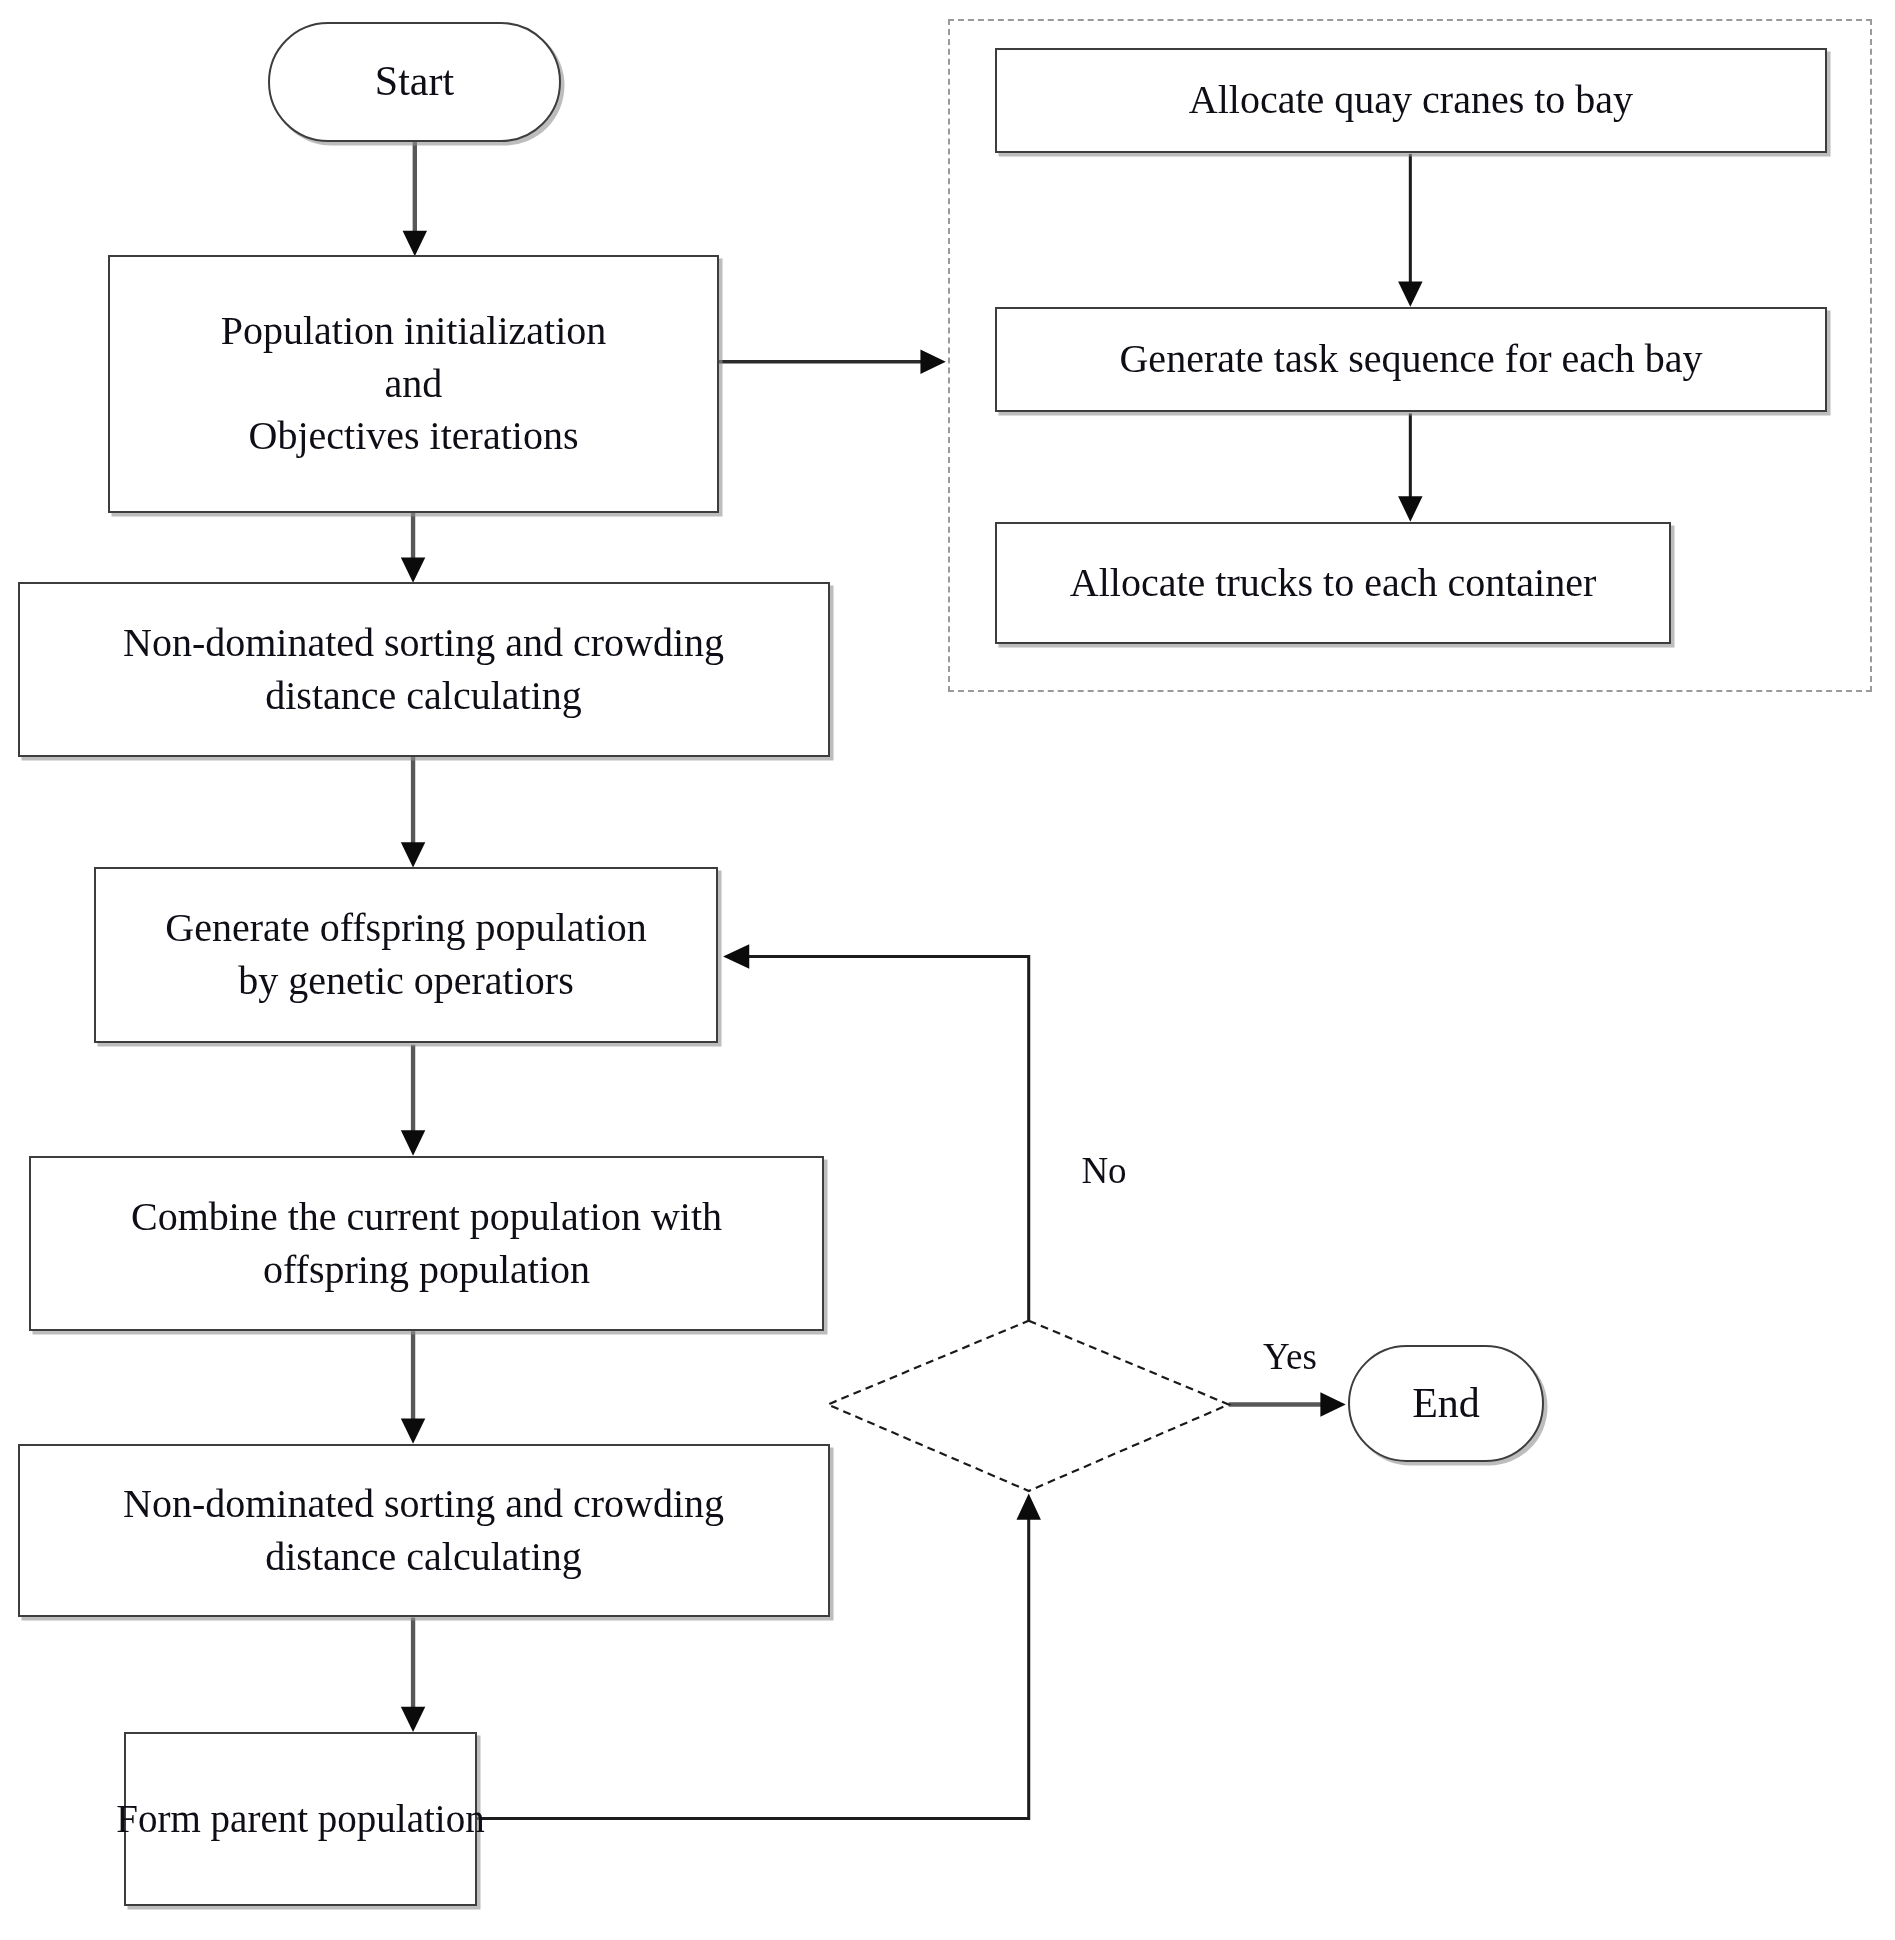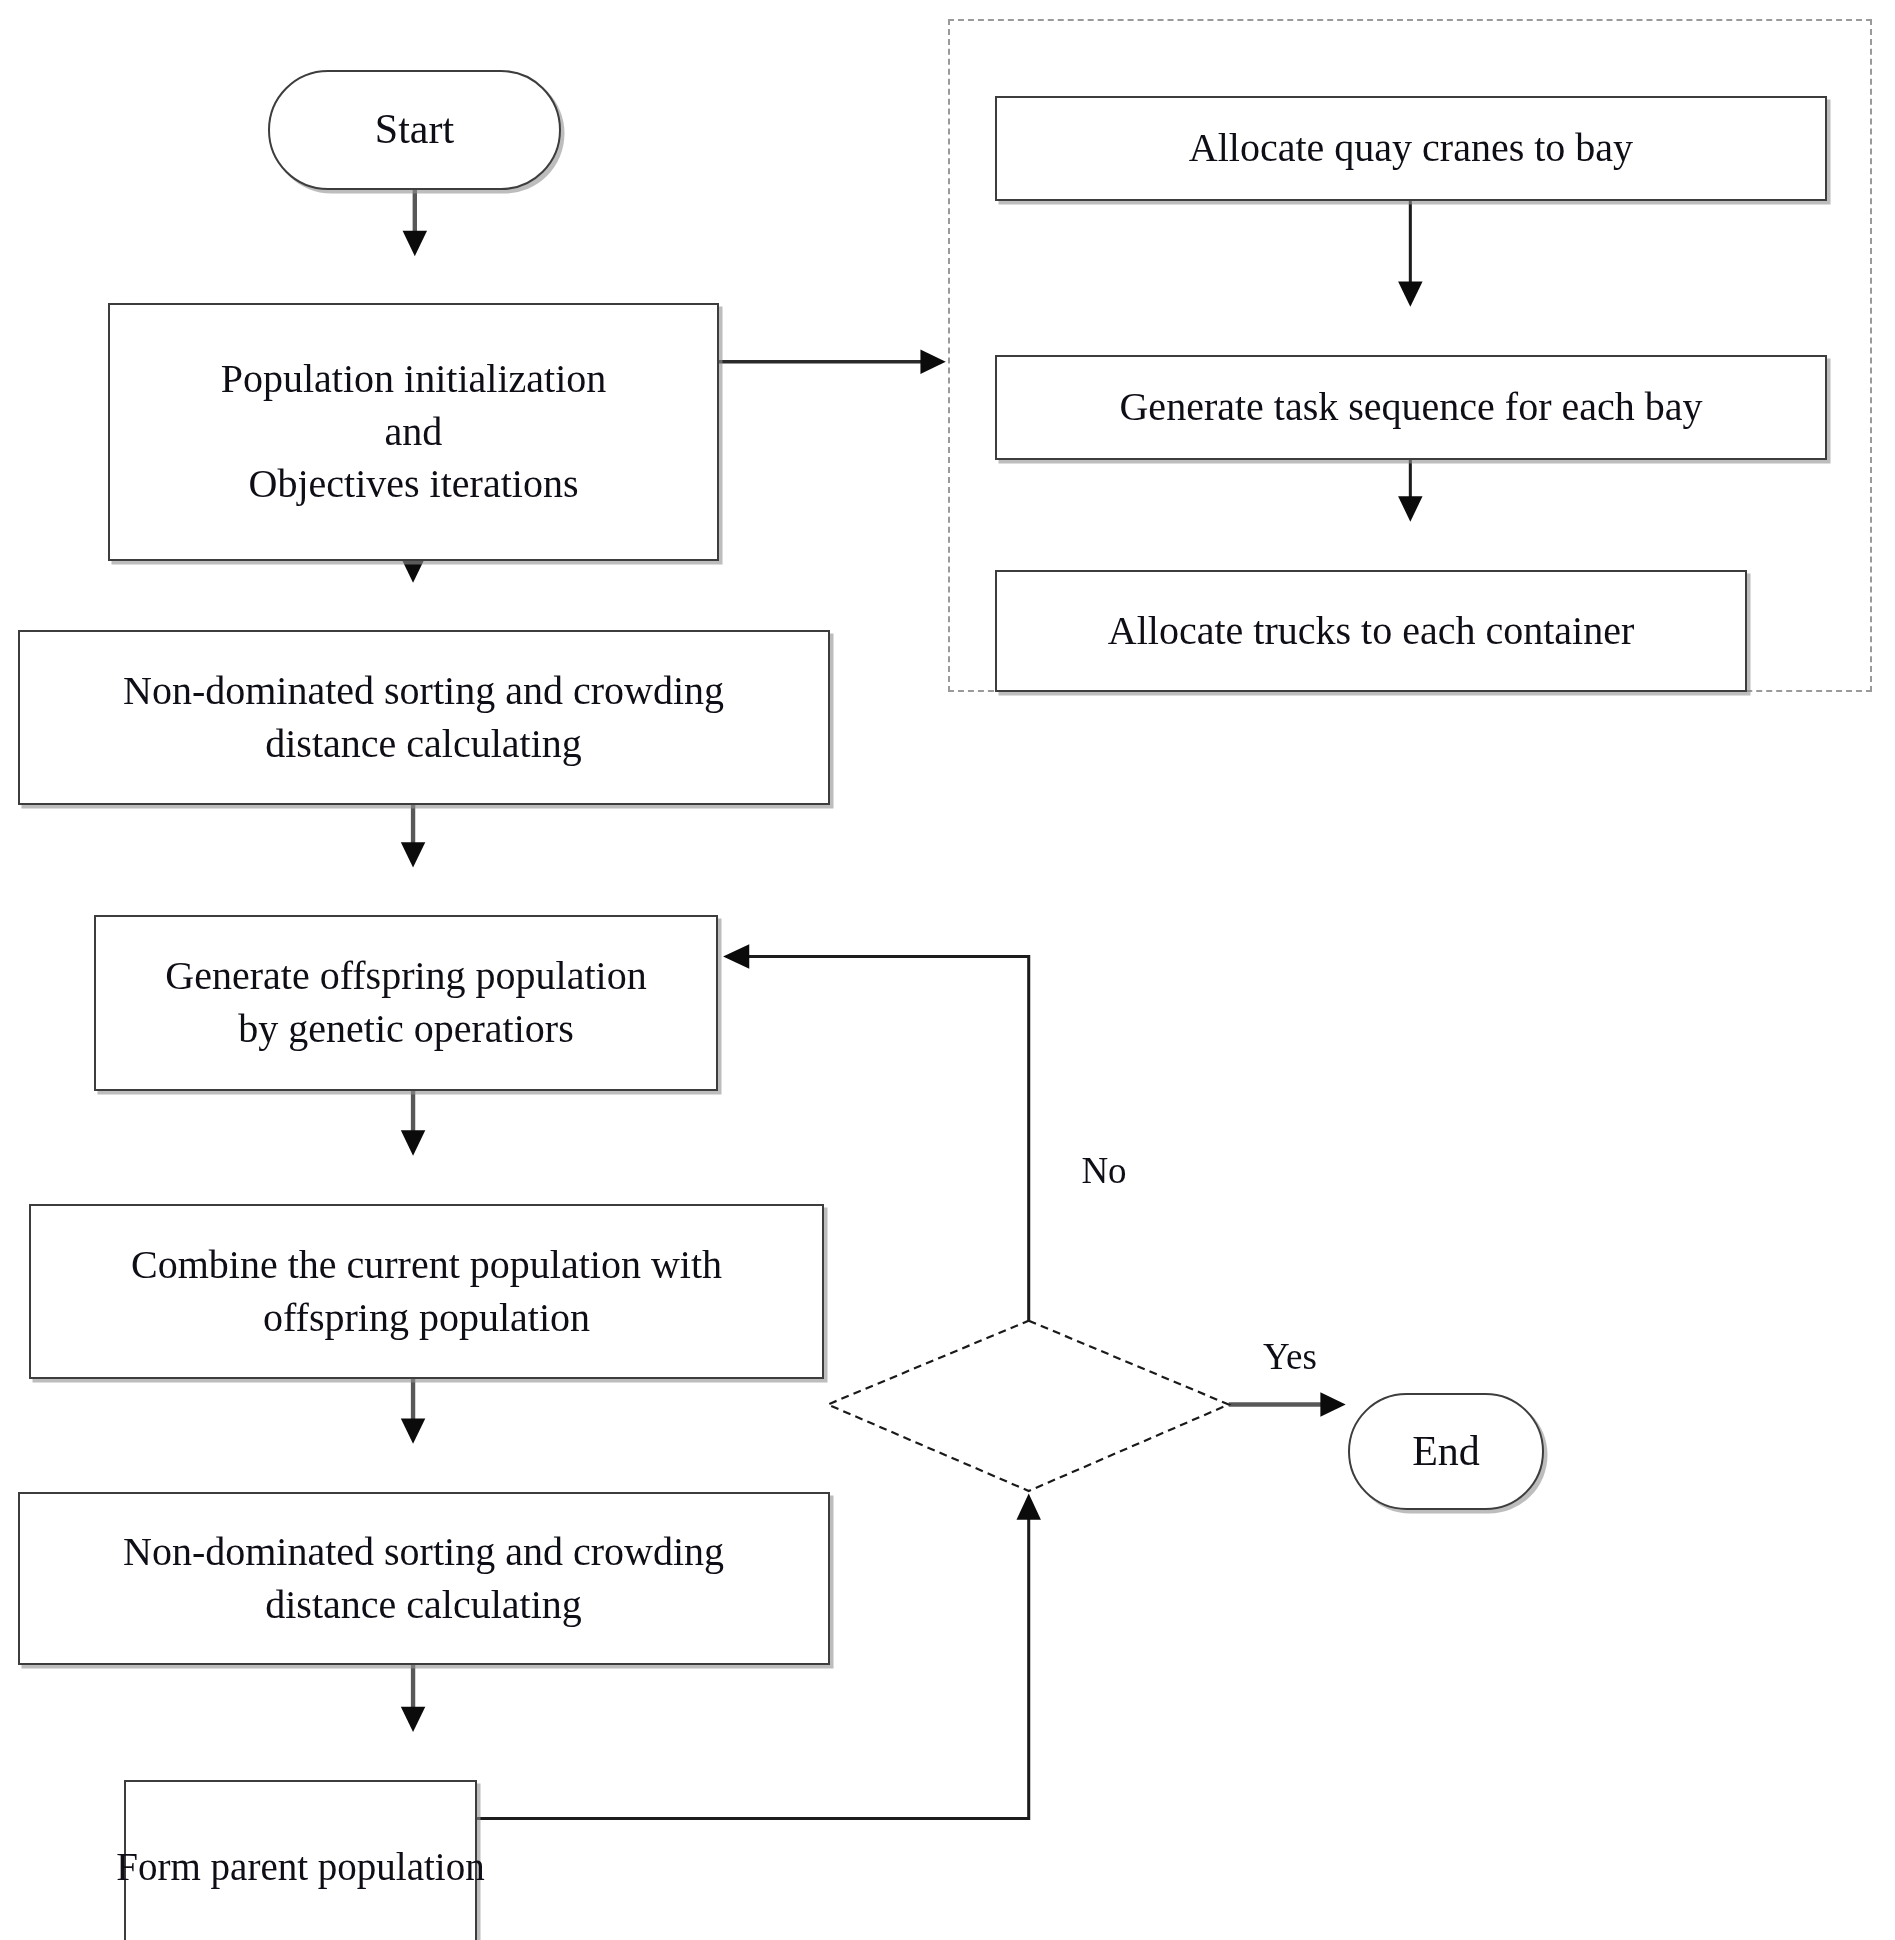--- a/index.html
+++ b/index.html
@@ -8,40 +8,40 @@
     font-family:"Liberation Serif","DejaVu Serif",serif;color:#0e0e16;overflow:hidden;
   }
   .wires{position:absolute;left:0;top:0;z-index:1;}
   .panel{
     position:absolute;left:948px;top:19px;width:924px;height:673px;
     border:2.6px dashed #9a9a9a;background:#ffffff;box-sizing:border-box;z-index:0;
   }
   .node{
     position:absolute;display:flex;flex-direction:column;align-items:center;justify-content:center;
     text-align:center;background:#ffffff;border:2.6px solid #3d3d3d;box-sizing:border-box;
-    box-shadow:3.5px 3.5px 0 rgba(145,145,145,.6);font-size:40px;line-height:1.32;z-index:2;margin-top:48px;
+    box-shadow:3.5px 3.5px 0 rgba(145,145,145,.6);font-size:40px;line-height:1.32;z-index:2;
   }
   .node div{white-space:nowrap;}
   .stadium{border-radius:79px;font-size:42px;}
   .diamond-label{
     position:absolute;z-index:3;text-align:center;font-size:40px;background:transparent;
   }
   .edge-label{position:absolute;z-index:3;font-size:37px;text-align:center;}
   
   .n-start{left:268px;top:22px;width:293px;height:120px;}
   .n-box1{left:108px;top:255px;width:611px;height:258px;}
   .n-box2{left:17.5px;top:582px;width:812px;height:175px;}
   .n-box3{left:94px;top:867px;width:624px;height:176px;}
   .n-box4{left:29px;top:1156px;width:795px;height:175px;}
   .n-box5{left:17.5px;top:1444px;width:812px;height:173px;}
   .n-box6{left:124px;top:1732px;width:353px;height:174px;font-size:39px;}
   .n-end{left:1348px;top:1345px;width:196px;height:117px;}
   .n-ibox1{left:995px;top:48px;width:832px;height:105px;}
   .n-ibox2{left:995px;top:307px;width:832px;height:105px;}
-  .n-ibox3{left:995px;top:522px;width:752px;height:122px;}
+  .n-ibox3{left:995px;top:522px;width:676px;height:122px;}
   .lbl-no{left:1043px;top:1149px;width:122px;}
   .lbl-yes{left:1229px;top:1335px;width:122px;}
   .dm-text{left:854px;top:1378px;width:349px;}
 </style>
 </head>
 <body>
 
 <div class="canvas">
 
   <div class="panel"></div>

